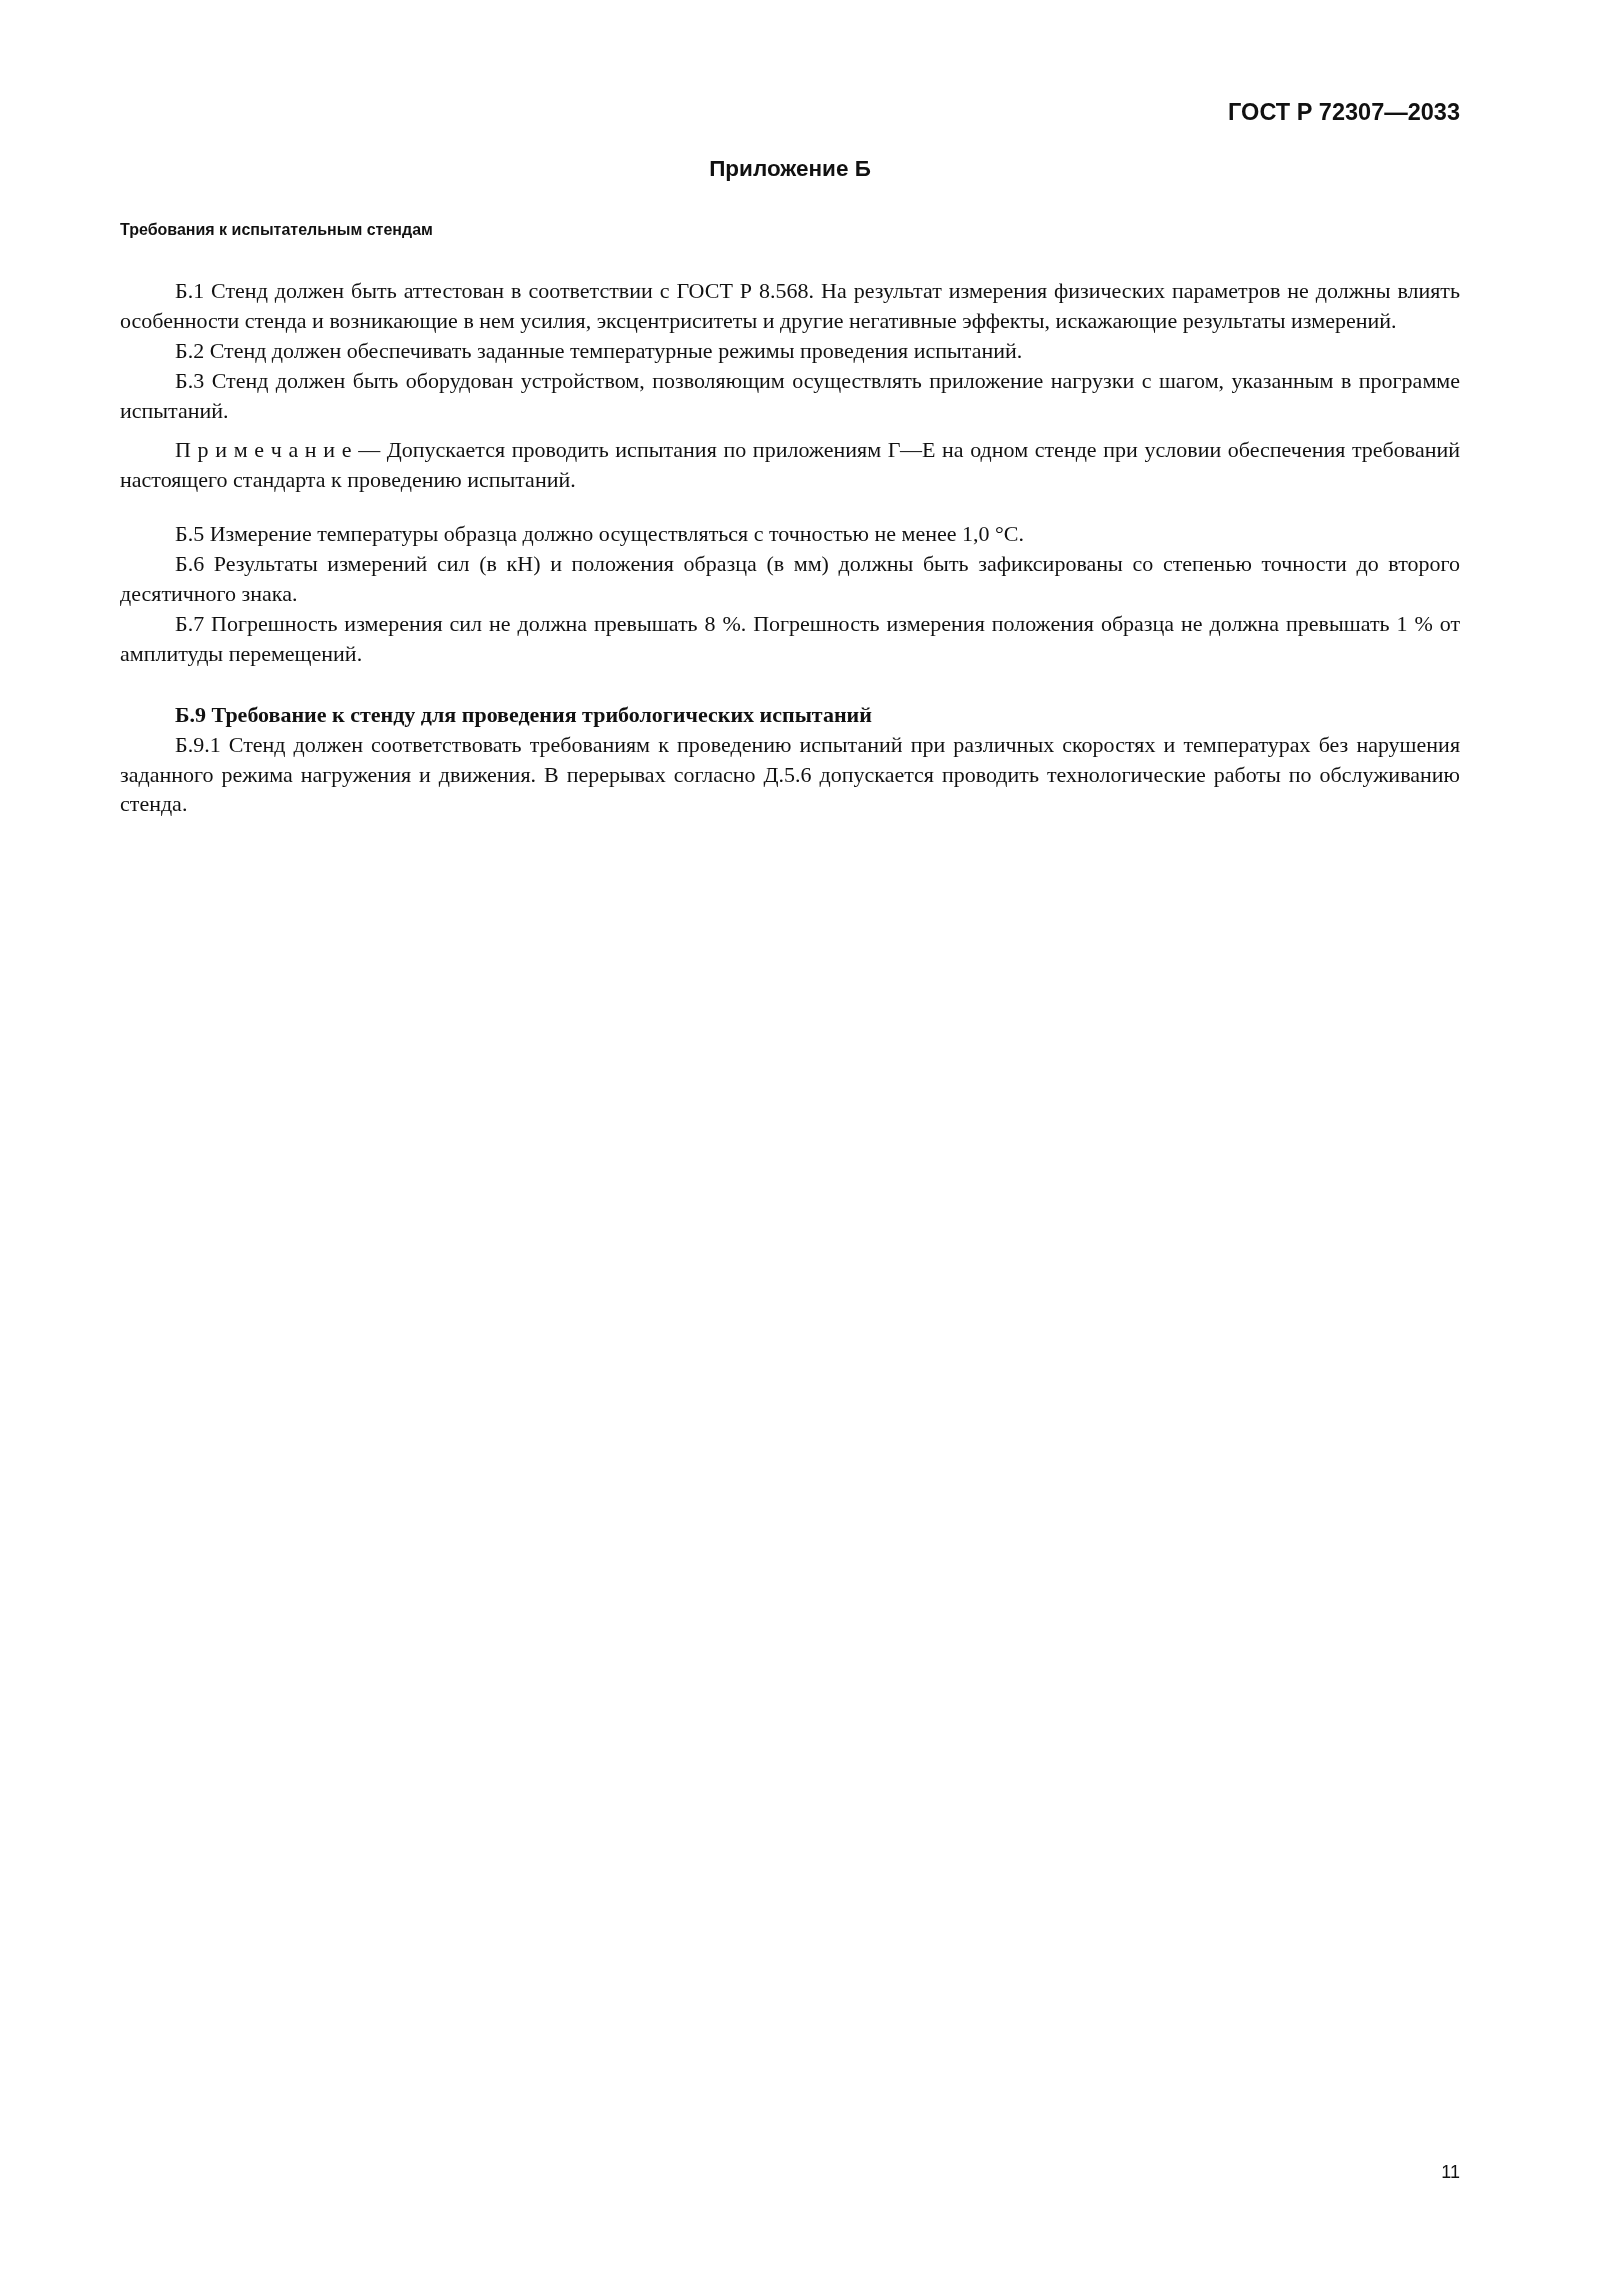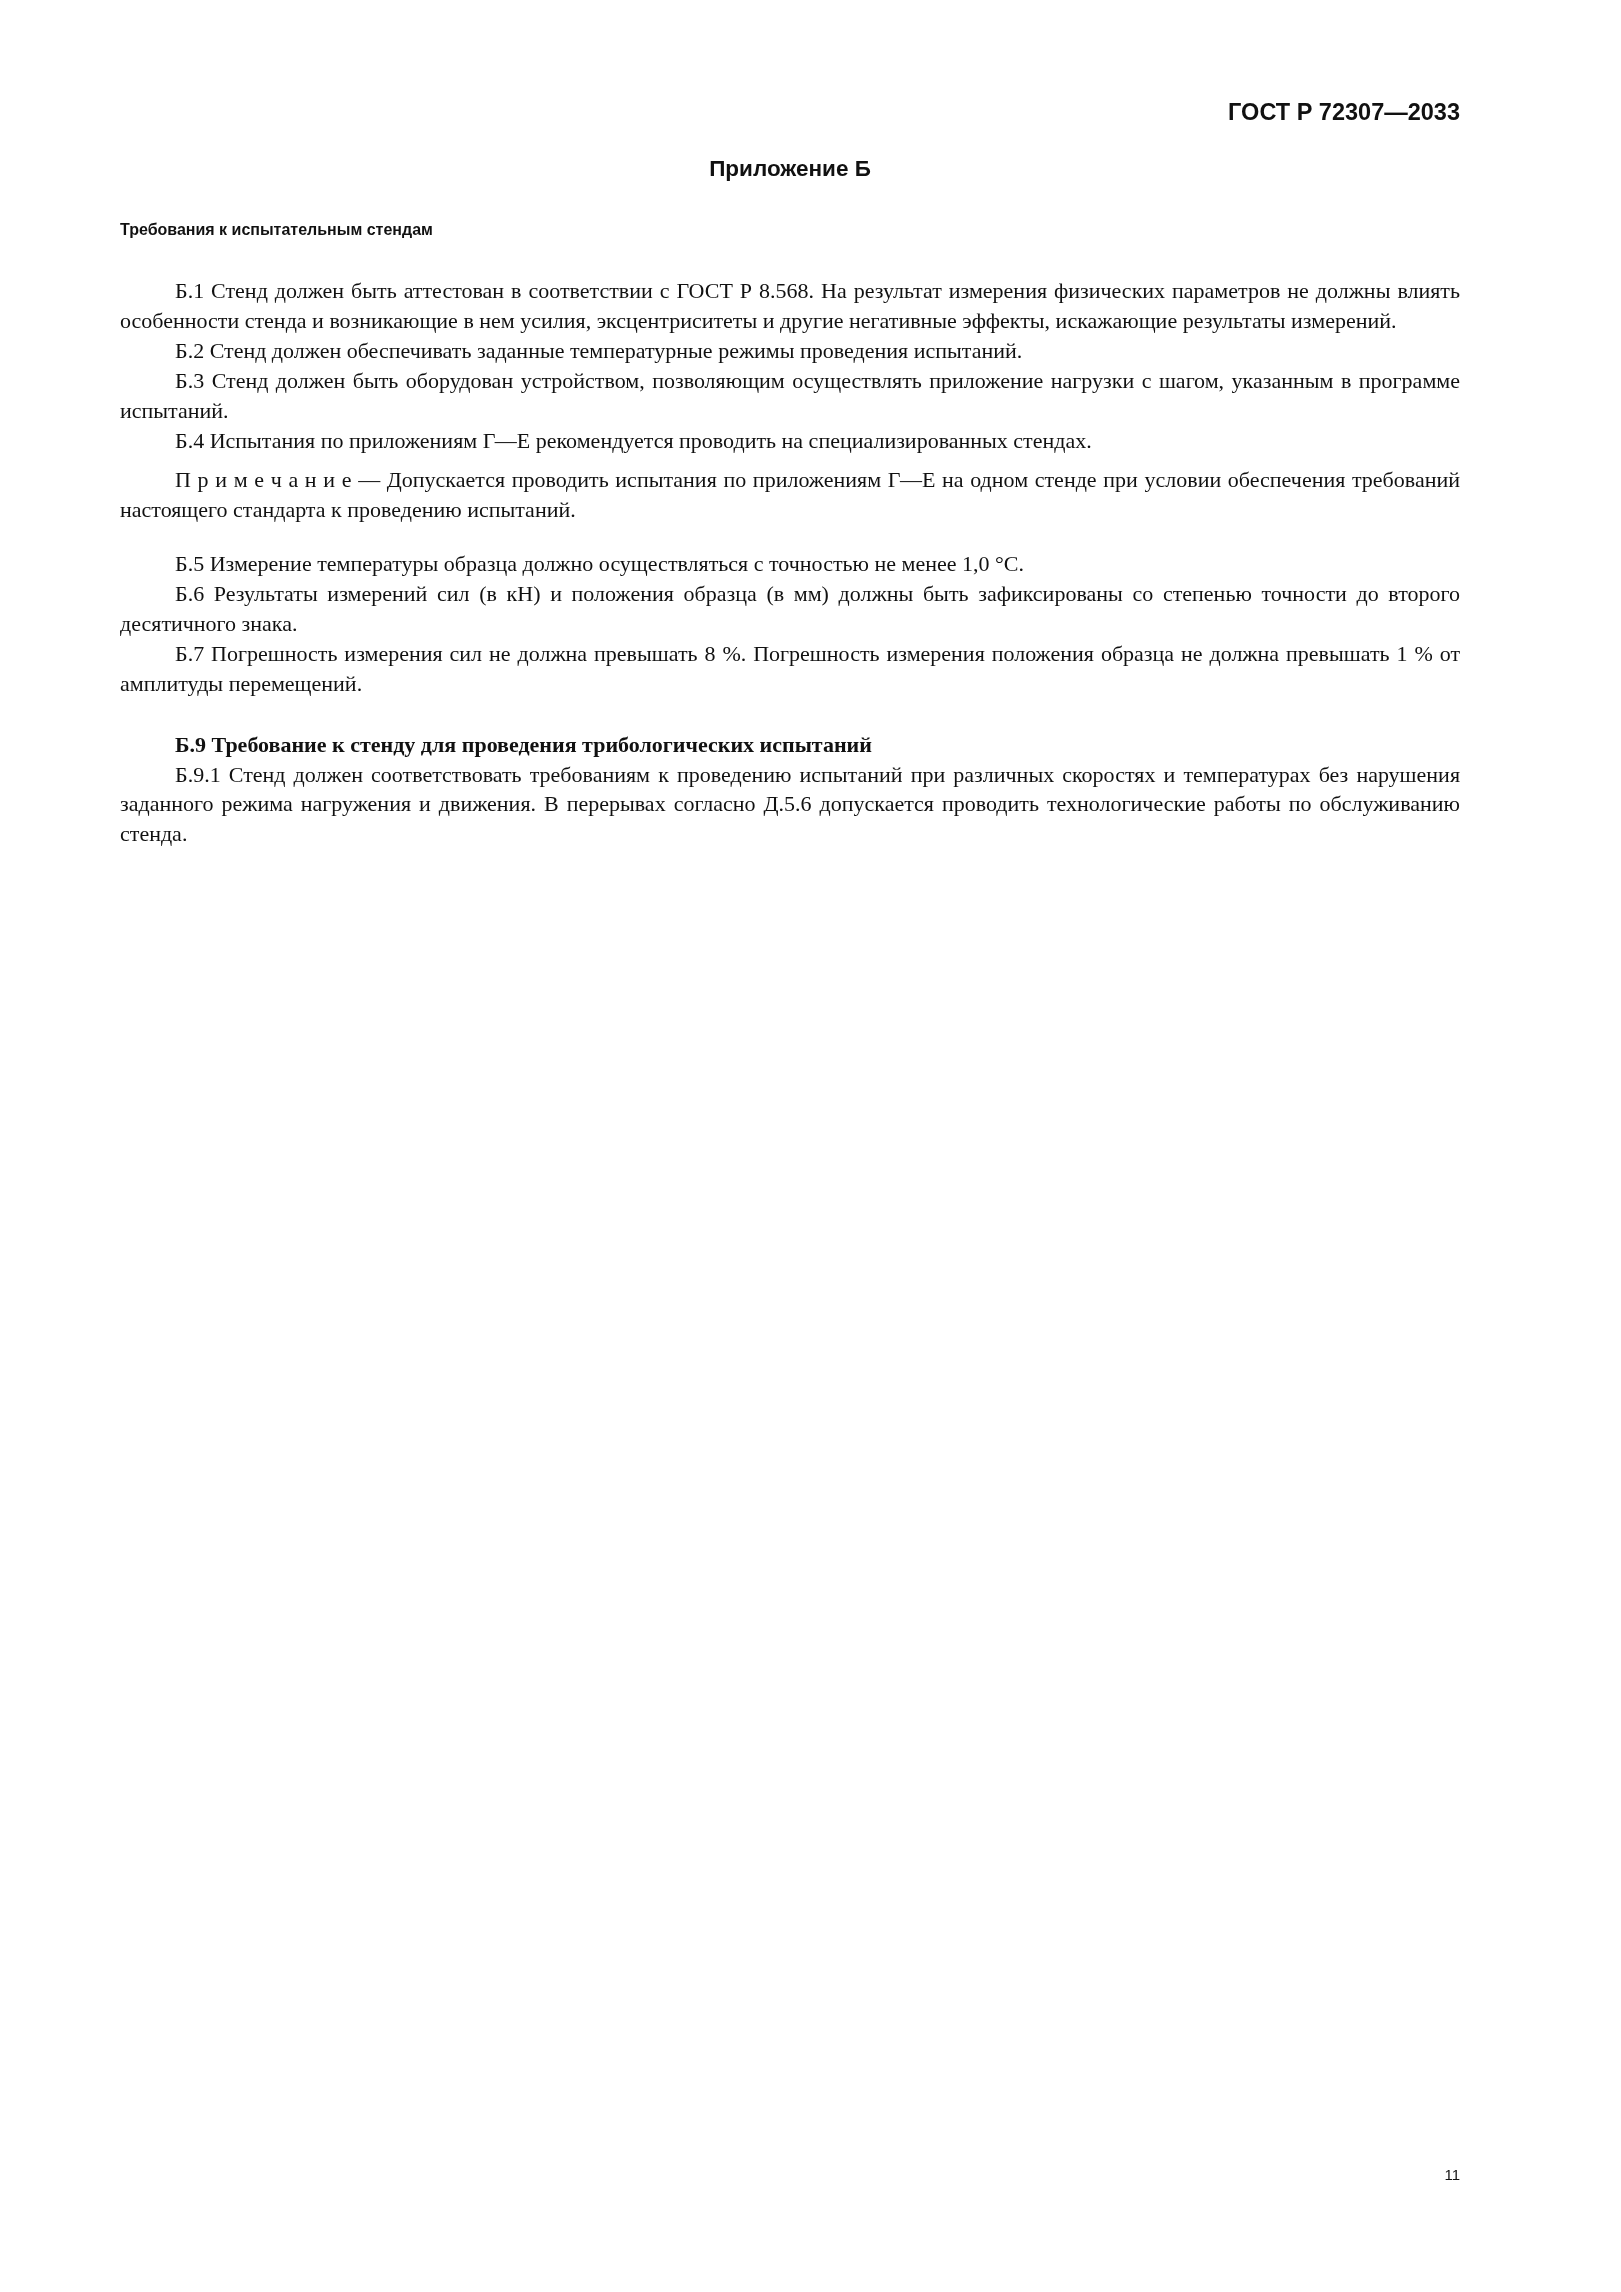--- a/index.html
+++ b/index.html
@@ -57,21 +57,21 @@
   }
   .sub-heading {
     font-weight: bold;
     text-indent: 55px;
     margin-top: 31px;
   }
   .page-number {
     position: absolute;
     right: 161px;
     bottom: 110px;
-    font-size: 15px;
+    font-size: 18px;
     font-family: "Liberation Sans", sans-serif;
     color: #111111;
   }
 </style>
 </head>
 <body>
 
 <div class="page">
   <div class="content">
 
@@ -80,21 +80,20 @@
     <div class="appendix-block">
       <div>Приложение Б</div>
     </div>
 
     <div class="section-title">Требования к испытательным стендам</div>
 
     <div class="body-text">
       <p class="para">Б.1 Стенд должен быть аттестован в соответствии с ГОСТ Р 8.568. На результат измерения физических параметров не должны влиять особенности стенда и возникающие в нем усилия, эксцентриситеты и другие негативные эффекты, искажающие результаты измерений.</p>
       <p class="para">Б.2 Стенд должен обеспечивать заданные температурные режимы проведения испытаний.</p>
       <p class="para">Б.3 Стенд должен быть оборудован устройством, позволяющим осуществлять приложение нагрузки с шагом, указанным в программе испытаний.</p>
-      <p class="para">Б.4 Испытания по приложениям Г—Е рекомендуется проводить на специализированных стендах.</p>
       <p class="note">П р и м е ч а н и е  —  Допускается проводить испытания по приложениям Г—Е на одном стенде при условии обеспечения требований настоящего стандарта к проведению испытаний.</p>
       <p class="para">Б.5 Измерение температуры образца должно осуществляться с точностью не менее 1,0 °С.</p>
       <p class="para">Б.6 Результаты измерений сил (в кН) и положения образца (в мм) должны быть зафиксированы со степенью точности до второго десятичного знака.</p>
       <p class="para">Б.7 Погрешность измерения сил не должна превышать 8 %. Погрешность измерения положения образца не должна превышать 1 % от амплитуды перемещений.</p>
       <p class="sub-heading">Б.9 Требование к стенду для проведения трибологических испытаний</p>
       <p class="para">Б.9.1 Стенд должен соответствовать требованиям к проведению испытаний при различных скоростях и температурах без нарушения заданного режима нагружения и движения. В перерывах согласно Д.5.6 допускается проводить технологические работы по обслуживанию стенда.</p>
     </div>
 
   </div>
 

